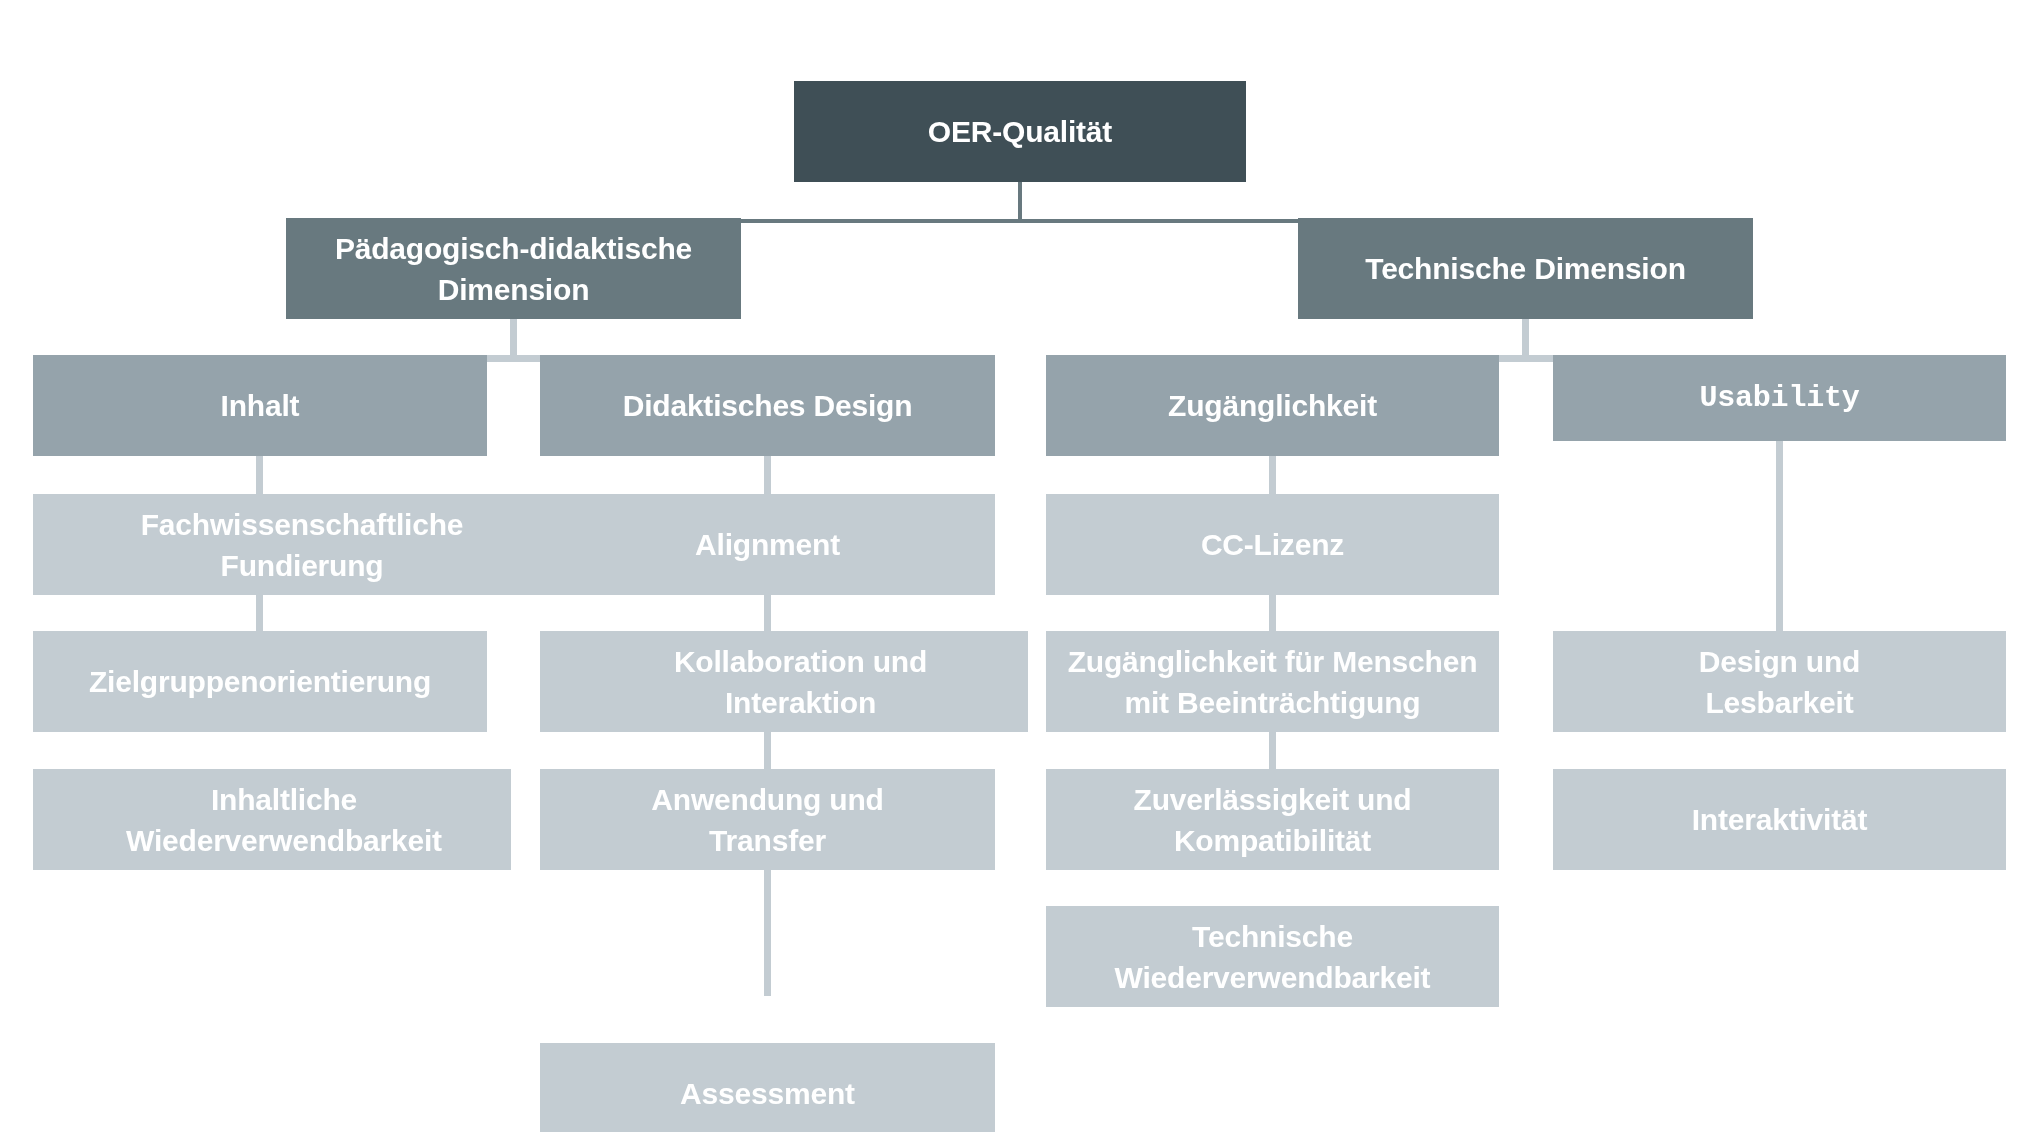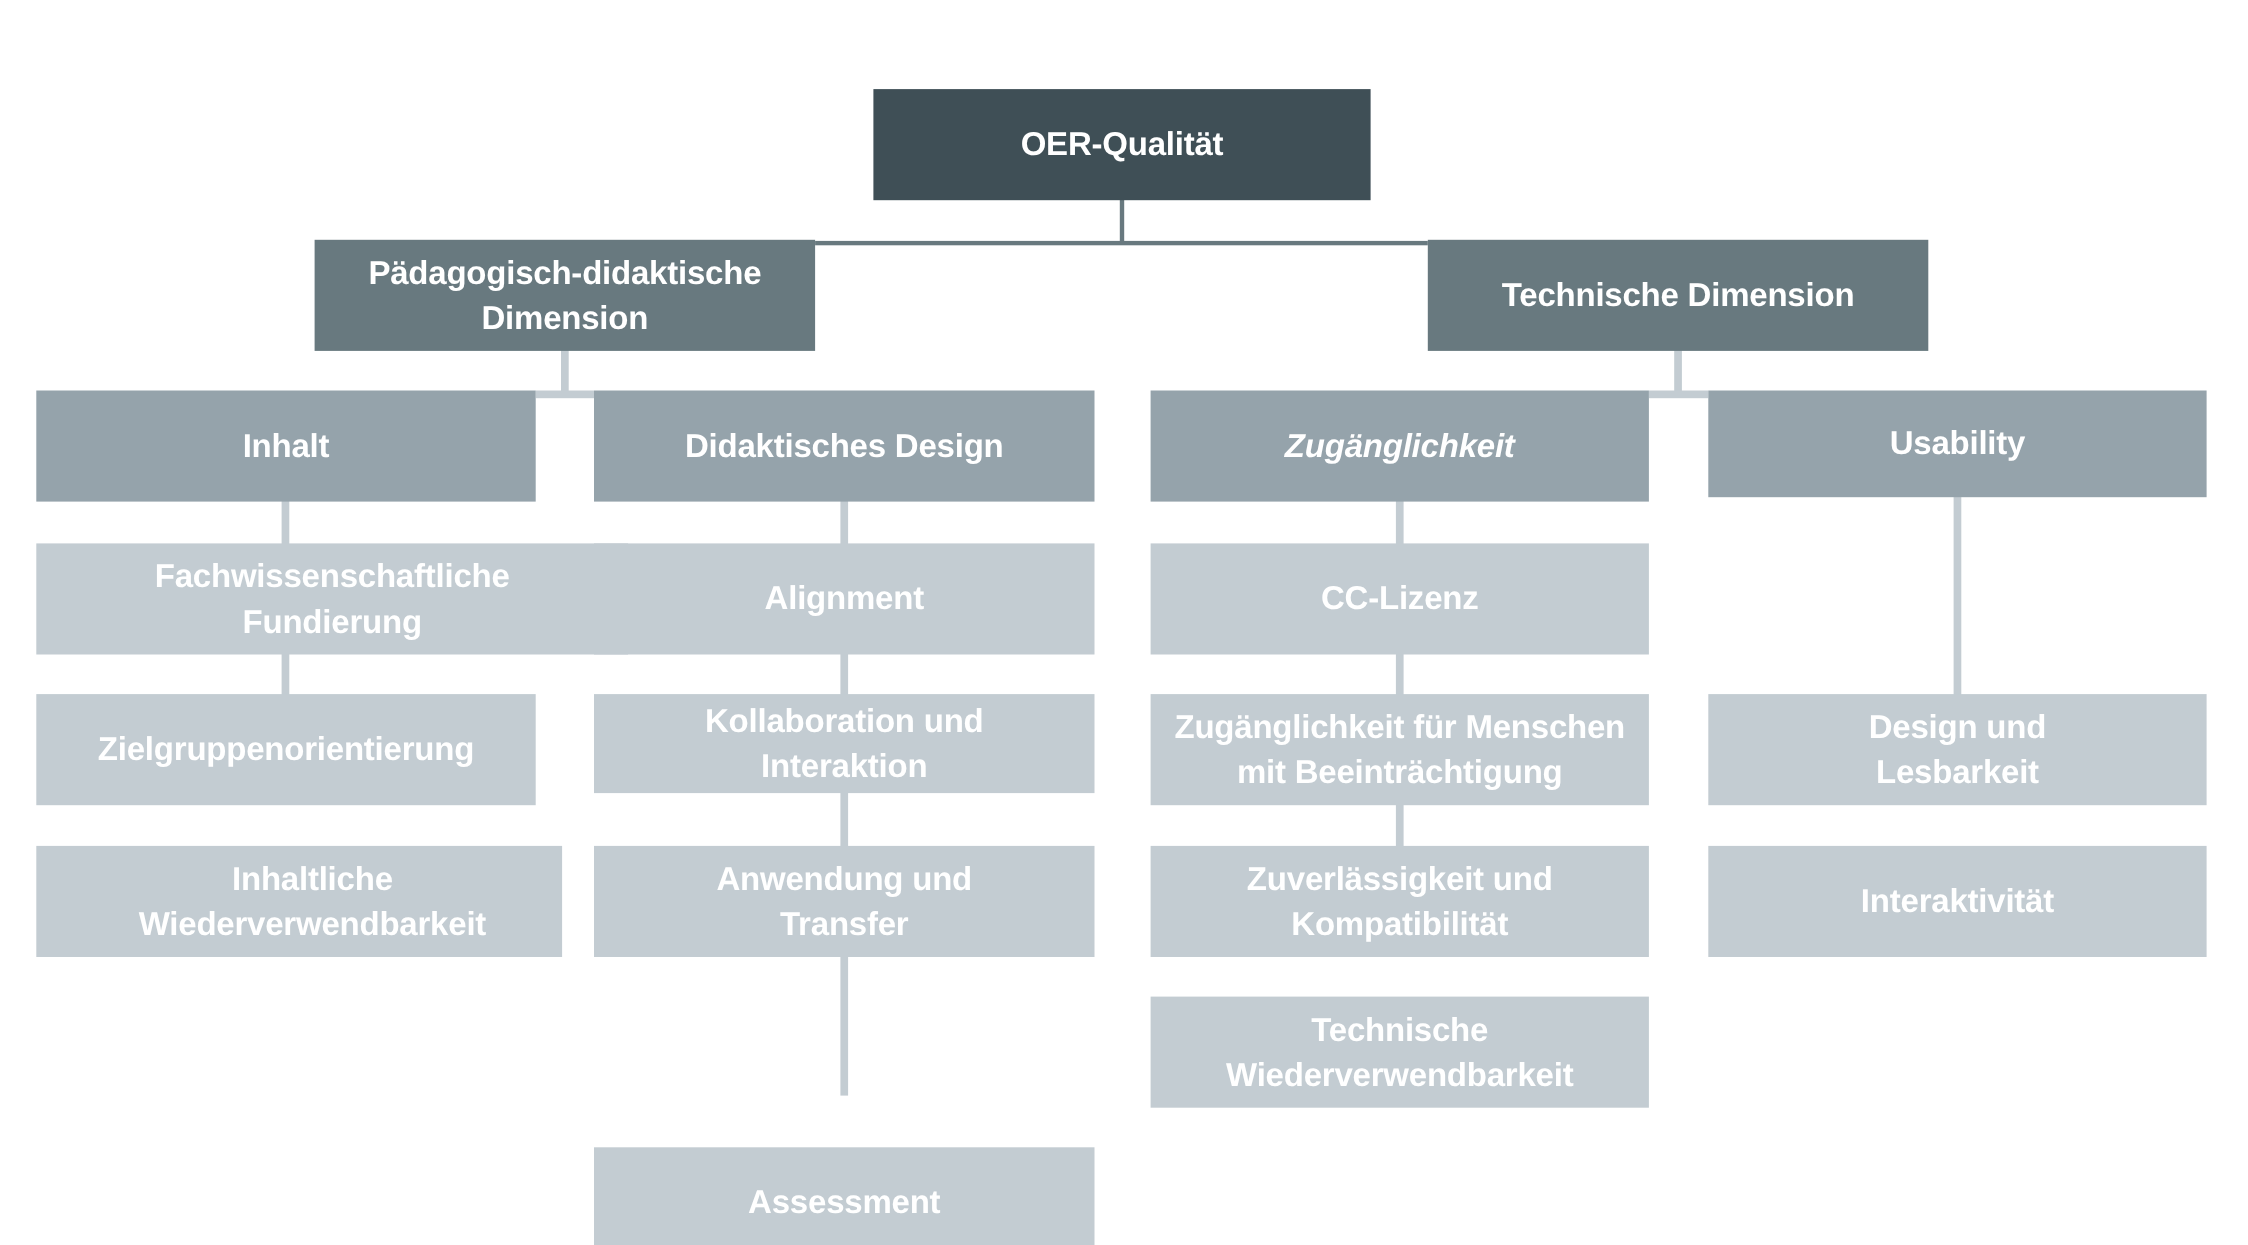--- a/index.html
+++ b/index.html
@@ -60,31 +60,31 @@
   <div class="line light" style="left:1776px; top:409px; width:7px; height:313px;"></div>
 
   <div class="box root" style="left:794px; top:34px; width:452px; height:101px;">OER-Qualität</div>
 
   <div class="box dim" style="left:286px; top:171px; width:455px; height:101px;">Pädagogisch-didaktische
 Dimension</div>
   <div class="box dim" style="left:1298px; top:171px; width:455px; height:101px;">Technische Dimension</div>
 
   <div class="box cat" style="left:33px; top:308px; width:454px; height:101px;">Inhalt</div>
   <div class="box cat" style="left:540px; top:308px; width:455px; height:101px;">Didaktisches Design</div>
-  <div class="box cat" style="left:1046px; top:308px; width:453px; height:101px;font-style:italic;">Zugänglichkeit</div>
-  <div class="box cat" style="left:1553px; top:308px; width:453px; height:97px;">Usability</div>
+  <div class="box cat" style="left:1046px; top:308px; width:453px; height:101px;">Zugänglichkeit</div>
+  <div class="box cat" style="left:1553px; top:308px; width:453px; height:86px;font-family:Liberation Mono, monospace;">Usability</div>
 
   <div class="box item" style="left:33px; top:447px; width:538px; height:101px;">Fachwissenschaftliche
 Fundierung</div>
   <div class="box item" style="left:33px; top:584px; width:454px; height:101px;">Zielgruppenorientierung</div>
   <div class="box item" style="left:33px; top:722px; width:454px; height:101px;padding-left:24px;">Inhaltliche
 Wiederverwendbarkeit</div>
 
   <div class="box item" style="left:540px; top:447px; width:455px; height:101px;">Alignment</div>
-  <div class="box item" style="left:540px; top:584px; width:455px; height:90px;">Kollaboration und
+  <div class="box item" style="left:540px; top:584px; width:455px; height:101px;padding-left:33px;">Kollaboration und
 Interaktion</div>
   <div class="box item" style="left:540px; top:722px; width:455px; height:101px;">Anwendung und
 Transfer</div>
   <div class="box item" style="left:1046px; top:447px; width:453px; height:101px;">CC-Lizenz</div>
 
   <div class="box item" style="left:540px; top:996px; width:455px; height:101px;">Assessment</div>
   <div class="box item" style="left:1046px; top:584px; width:453px; height:101px;">Zugänglichkeit für Menschen
 mit Beeinträchtigung</div>
   <div class="box item" style="left:1046px; top:722px; width:453px; height:101px;">Zuverlässigkeit und
 Kompatibilität</div>

